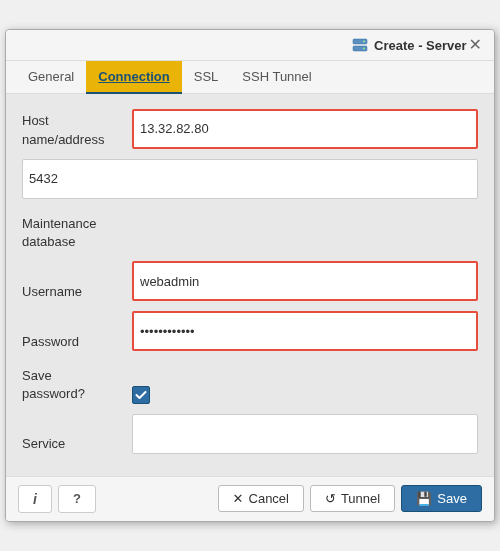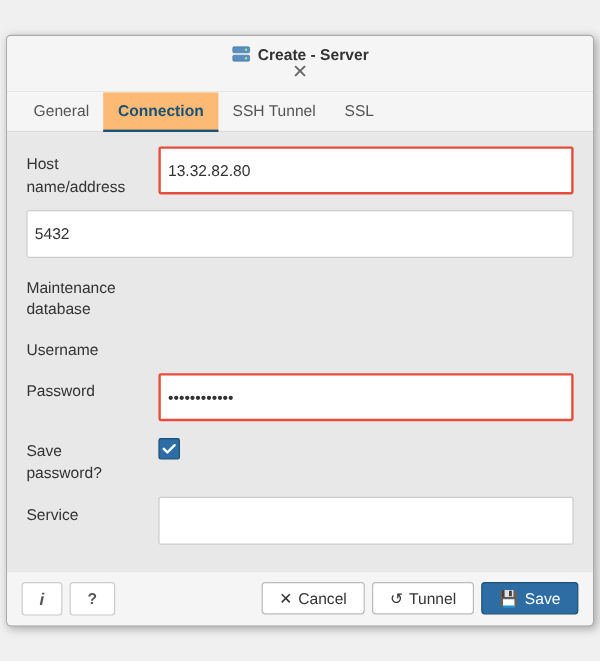--- a/index.html
+++ b/index.html
@@ -23,21 +23,20 @@
       flex-direction: column;
     }
     .title-bar {
       background: #f5f5f5;
       border-bottom: 1px solid #ddd;
       padding: 7px 10px;
       display: flex;
       align-items: center;
       justify-content: flex-end;
       border-radius: 4px 4px 0 0;
-      flex-direction: column;
     }
     .title-bar-left {
       display: flex;
       align-items: center;
       gap: 6px;
     }
     .title-icon {
       width: 16px;
       height: 16px;
     }
@@ -66,30 +65,31 @@
       cursor: pointer;
       font-size: 13px;
       color: #555;
       border-bottom: 2px solid transparent;
       margin-bottom: -1px;
     }
     .tab.active {
       color: #1a5276;
       border-bottom: 2px solid #1a5276;
       font-weight: 600;
-      background: #fdba74;
+      background: #eab308;
+      text-decoration: underline;
     }
     .form-body {
       background: #e8e8e8;
       padding: 12px 16px;
       flex: 1;
     }
     .form-row {
       display: flex;
-      align-items: flex-start;
+      align-items: flex-end;
       margin-bottom: 10px;
     }
     .form-label {
       width: 110px;
       min-width: 110px;
       padding-top: 6px;
       font-size: 13px;
       color: #333;
       line-height: 1.4;
     }
@@ -202,22 +202,22 @@
         <circle cx="12" cy="11.5" r="1" fill="#90ee90"></circle>
       </svg>
       <span class="title-text">Create - Server</span>
     </div>
     <button class="close-btn">✕</button>
   </div>
 
   <div class="tabs">
     <div class="tab">General</div>
     <div class="tab active">Connection</div>
+    <div class="tab">SSL</div>
     <div class="tab">SSH Tunnel</div>
-    <div class="tab">SSL</div>
   </div>
 
   <div class="form-body">
 
     <div class="form-row">
       <div class="form-label">Host<br>name/address</div>
       <div class="form-control-wrap">
         <input class="form-input highlight" type="text" value="13.32.82.80" style="">
       </div>
     </div>
@@ -227,20 +227,23 @@
         <input class="form-input" type="text" value="5432" style="">
       </div>
     </div>
 
     <div class="form-row">
       <div class="form-label">Maintenance<br>database</div>
     </div>
 
     <div class="form-row">
       <div class="form-label">Username</div>
+      <div class="form-control-wrap">
+        <input class="form-input highlight" type="text" value="webadmin" style="">
+      </div>
     </div>
 
     <div class="form-row">
       <div class="form-label">Password</div>
       <div class="form-control-wrap">
         <input class="form-input highlight" type="password" value="testpassword" style="">
       </div>
     </div>
 
     <div class="form-row">

